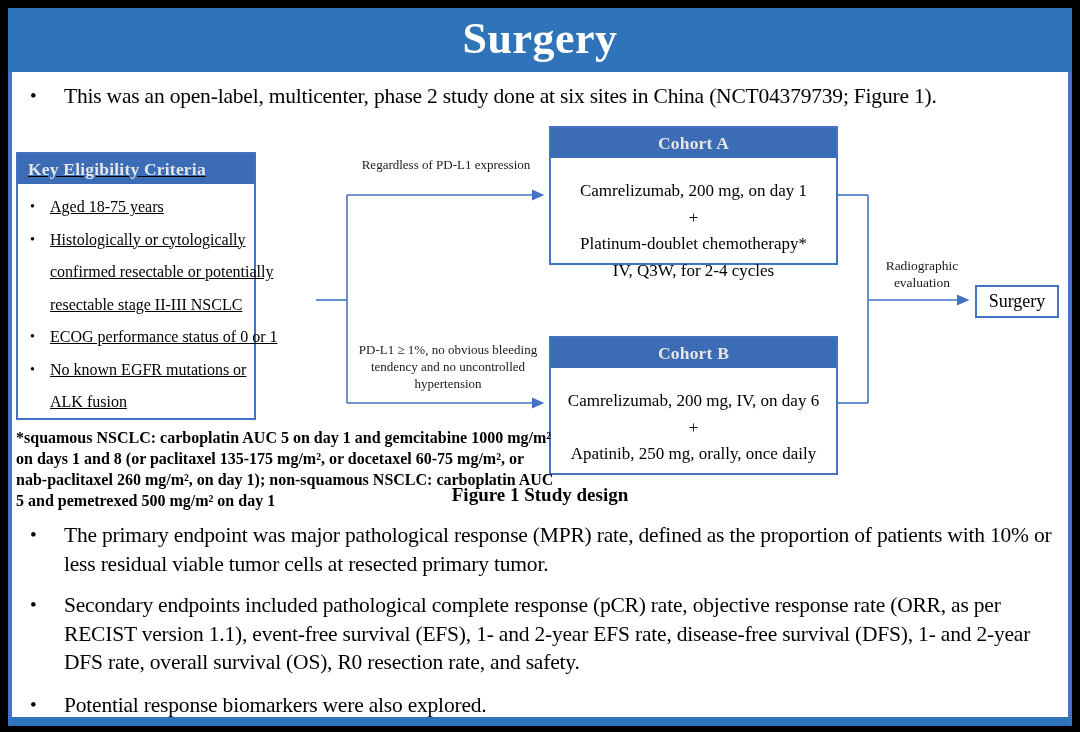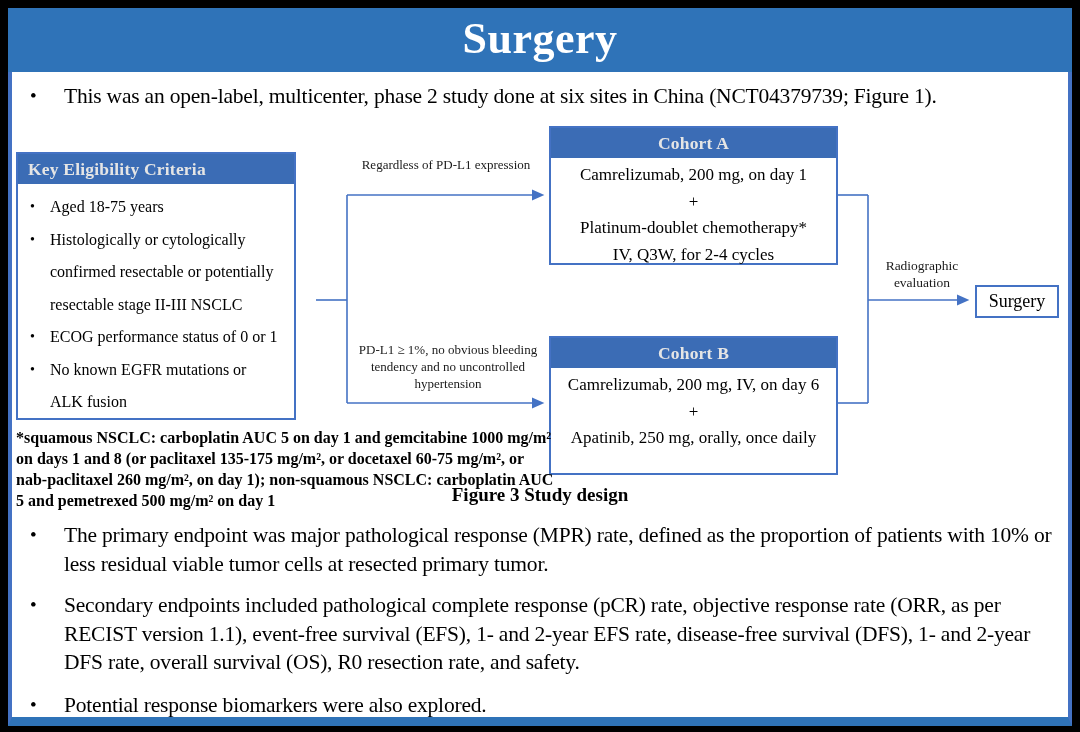--- a/index.html
+++ b/index.html
@@ -27,31 +27,31 @@
   .bullet-main .dot { flex:none; width:34px; font-size:19px; }
   .bullet-main .btext { flex:1; }
   .connectors { position:absolute; left:0; top:0; pointer-events:none; }
   .box {
     position:absolute; background:#fff; border:2px solid #4472C4; box-sizing:border-box;
   }
   .boxhdr {
     background:#3B6CB5; color:#e5e5e5; font-weight:bold; height:30px;
     line-height:30px; font-size:17.5px; padding-left:10px; letter-spacing:0.2px;
   }
-  .elig { left:4px; top:80px; width:280px; height:268px; }
+  .elig { left:4px; top:80px; width:240px; height:268px;text-decoration:underline; }
   .eligbody { padding-top:7px; }
   .eline {
     position:relative; padding-left:32px; font-size:16px; line-height:32.5px; white-space:nowrap;
   }
   .eline .edot { position:absolute; left:12px; font-size:14px; }
   .cohort { width:289px; height:139px; text-align:center; }
   .cohort .boxhdr { padding-left:0; text-align:center; }
   .cohort-a { left:537px; top:54px; }
   .cohort-b { left:537px; top:264px; }
-  .cbody { padding-top:4px; font-size:17px; line-height:26.5px; }
+  .cbody { padding-top:20px; font-size:17px; line-height:26.5px; }
   .cbody div { white-space:nowrap; }
   .surgery {
     left:963px; top:213px; width:84px; height:33px; text-align:center;
     font-size:18px; line-height:28px;
   }
   .lbl {
     position:absolute; text-align:center; font-size:13px; line-height:17px; color:#1a1a1a;
   }
   .lbl-regardless { left:348px; top:84px; width:172px; }
   .lbl-pdl1 { left:345px; top:269px; width:182px; }
@@ -135,21 +135,21 @@
       <div>+</div>
       <div>Apatinib, 250 mg, orally, once daily</div>
     </div>
   </div>
 
   <div class="box surgery">
     <span>Surgery</span>
   </div>
 
   <div class="footnote">*squamous NSCLC: carboplatin AUC 5 on day 1 and gemcitabine 1000 mg/m² on days 1 and 8 (or paclitaxel 135-175 mg/m², or docetaxel 60-75 mg/m², or nab-paclitaxel 260 mg/m², on day 1); non-squamous NSCLC: carboplatin AUC 5 and pemetrexed 500 mg/m² on day 1</div>
-  <div class="caption">Figure 3 Study design</div>
+  <div class="caption">Figure 1 Study design</div>
 
   <div class="bullet-main b-primary">
     <span class="dot">•</span>
     <span class="btext">The primary endpoint was major pathological response (MPR) rate, defined as the proportion of patients with 10% or less residual viable tumor cells at resected primary tumor.</span>
   </div>
 
   <div class="bullet-main b-secondary">
     <span class="dot">•</span>
     <span class="btext">Secondary endpoints included pathological complete response (pCR) rate, objective response rate (ORR, as per RECIST version 1.1), event-free survival (EFS), 1- and 2-year EFS rate, disease-free survival (DFS), 1- and 2-year DFS rate, overall survival (OS), R0 resection rate, and safety.</span>
   </div>

